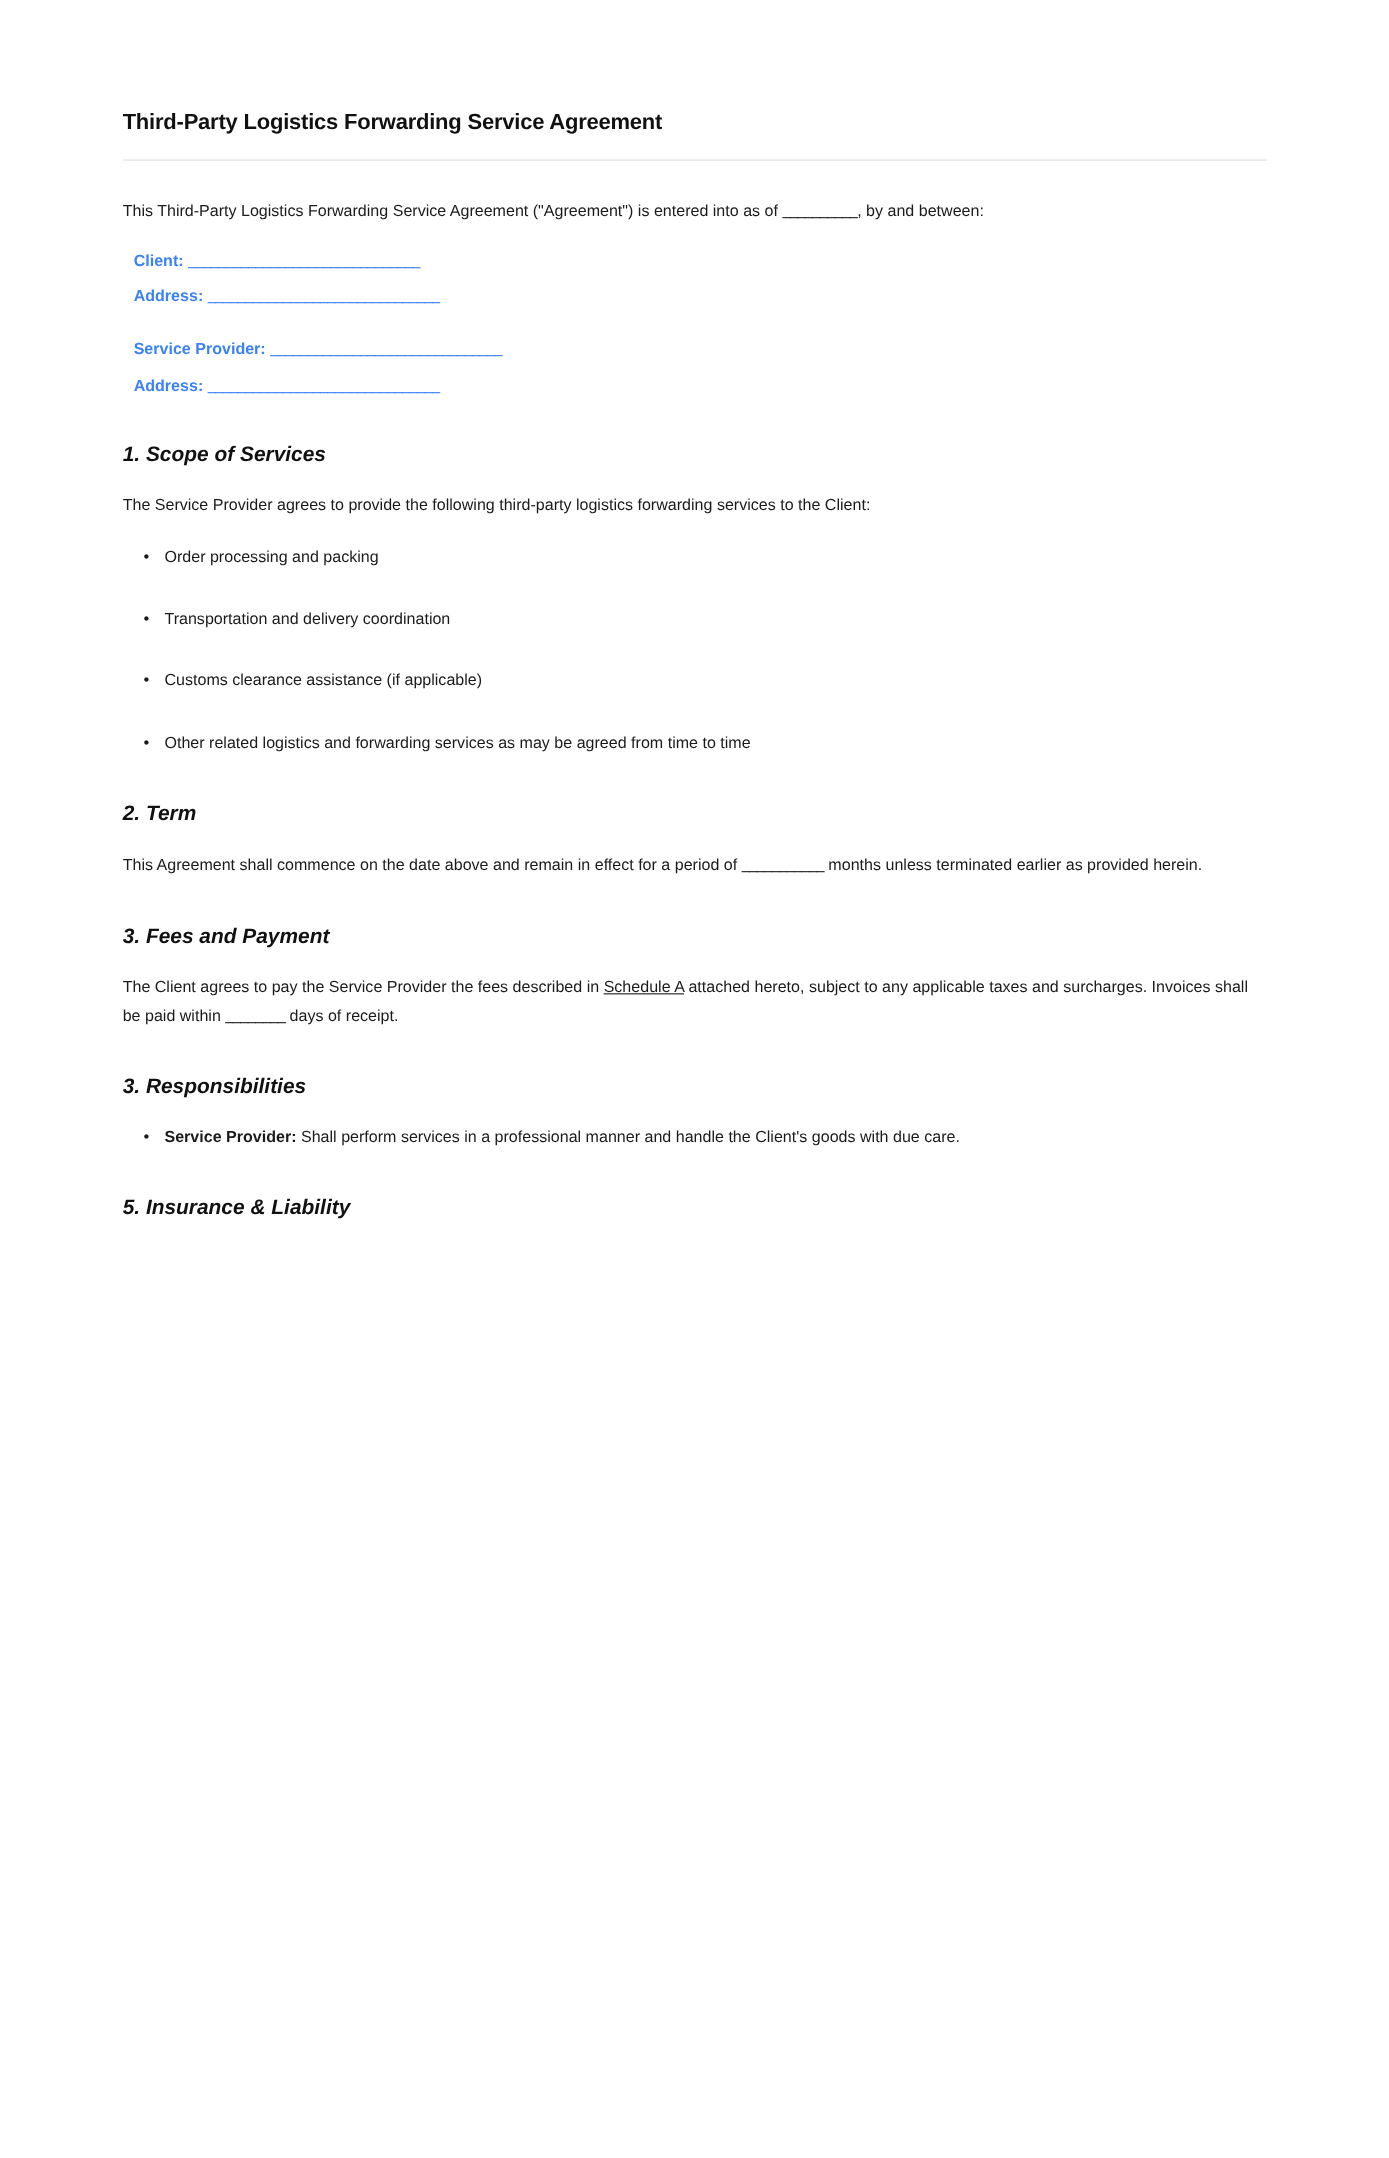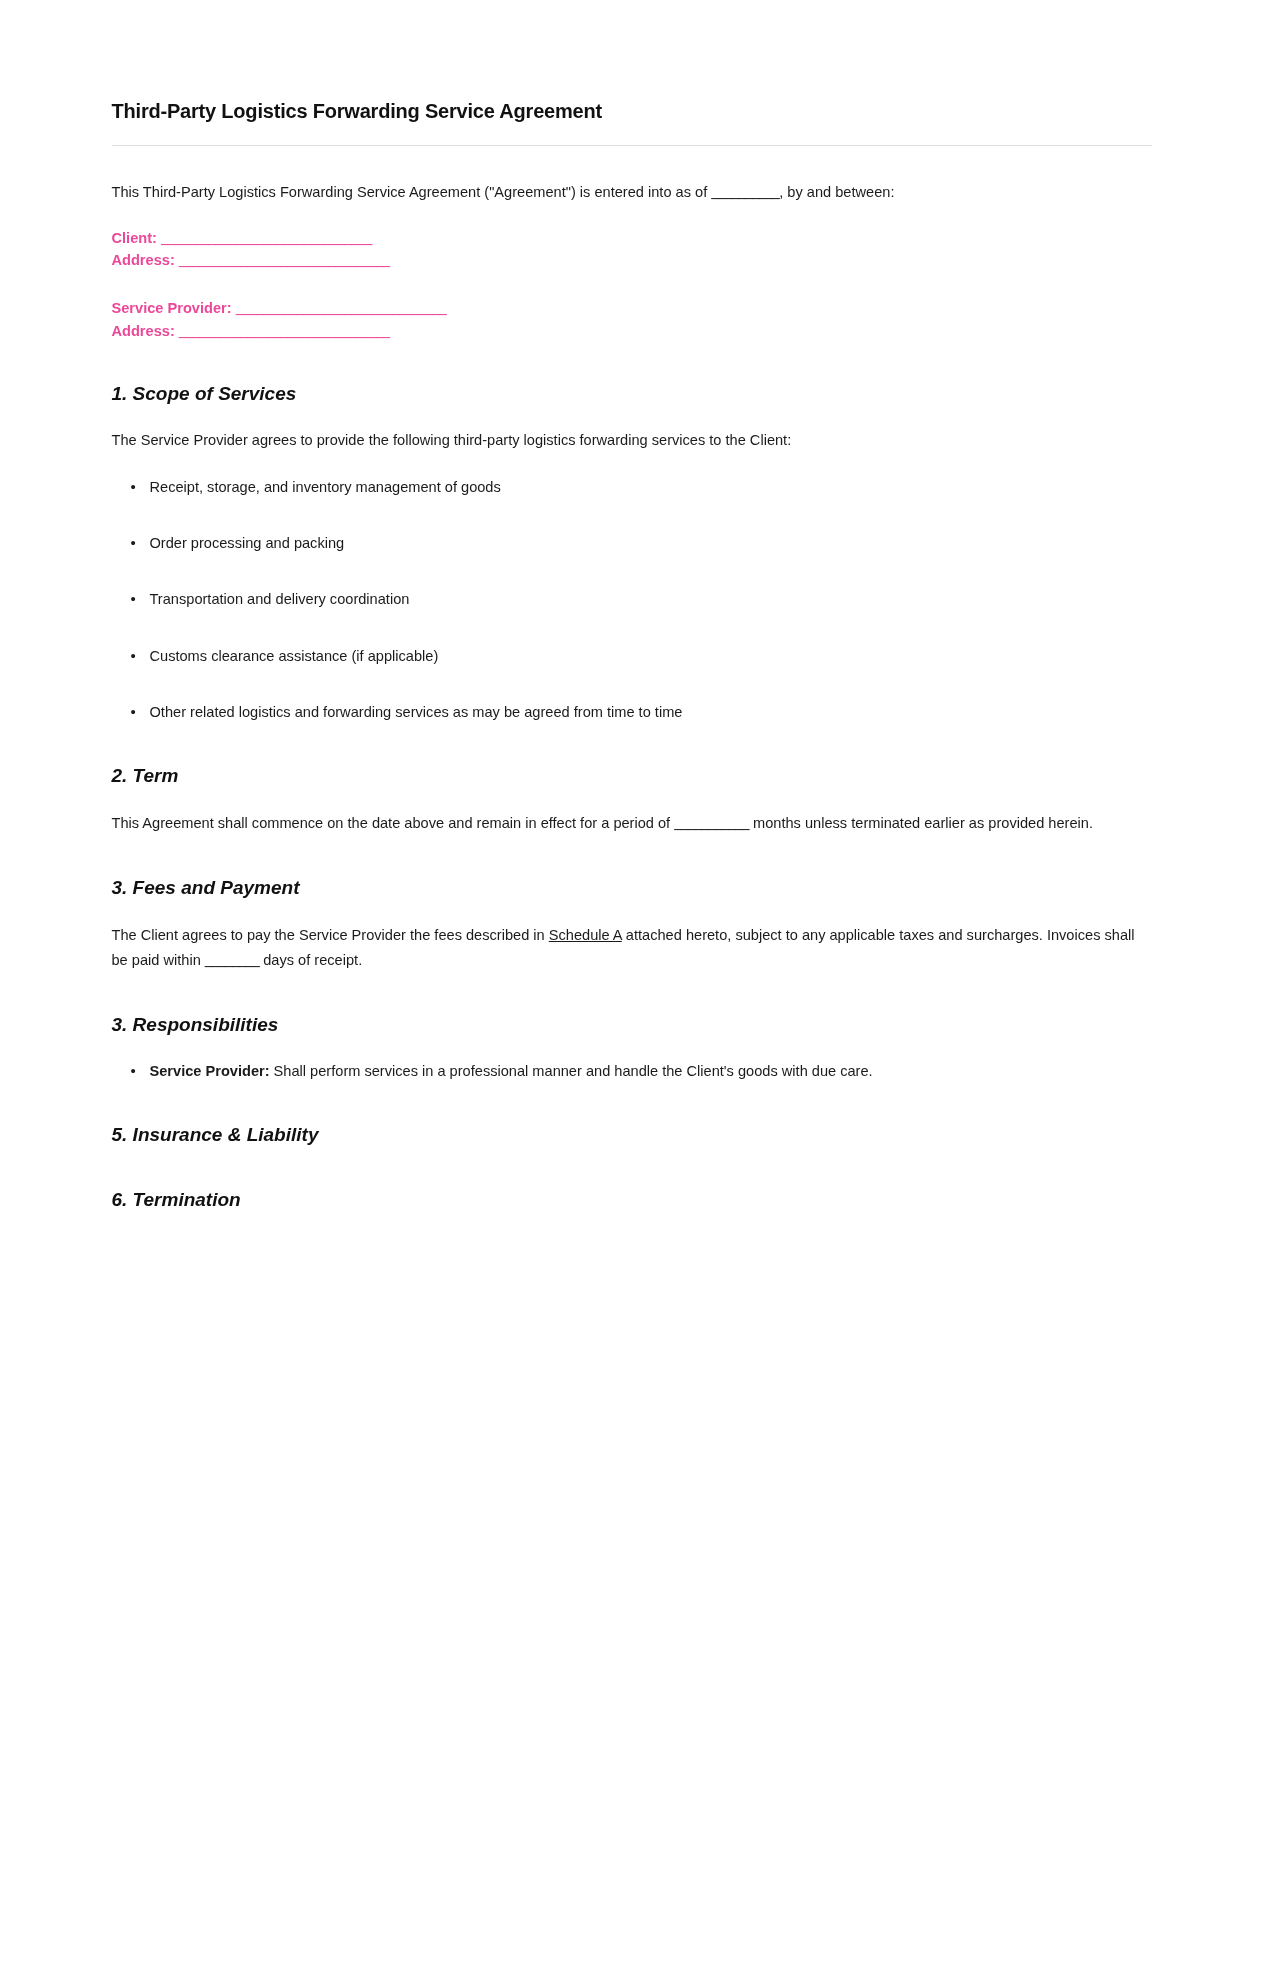--- a/index.html
+++ b/index.html
@@ -57,22 +57,22 @@
   
   .party-block {
     margin: 0 0 20px 0;
   }
   .party-block.second {
     margin-top: 26px;
   }
   .party-line {
     font-size: 14.6px;
     line-height: 1.52;
-    margin: 0;
-    color: #ec4899;
+    margin: 10px;
+    color: #3b82f6;
     white-space: nowrap;
   }
   .party-label {
     font-weight: bold;
   }
   .blank {
     font-family: "Liberation Serif", serif;
     letter-spacing: -0.5px;
     font-weight: bold;
   }
@@ -146,38 +146,36 @@
     </div>
 
     <div class="party-block second">
       <p class="party-line"><span class="party-label">Service Provider:</span> <span class="blank">_______________________________</span></p>
       <p class="party-line"><span class="party-label">Address:</span> <span class="blank">_______________________________</span></p>
     </div>
 
     <h2 class="section-heading">1. Scope of Services</h2>
     <p class="body-text">The Service Provider agrees to provide the following third-party logistics forwarding services to the Client:</p>
     <ul class="doc-list">
-      <li>Receipt, storage, and inventory management of goods</li>
       <li>Order processing and packing</li>
       <li>Transportation and delivery coordination</li>
       <li>Customs clearance assistance (if applicable)</li>
       <li>Other related logistics and forwarding services as may be agreed from time to time</li>
     </ul>
 
     <h2 class="section-heading">2. Term</h2>
     <p class="body-text"><span>This Agreement shall commence on the date above and remain in effect for a period of </span><span class="blank-inline">___________</span><span> months unless terminated earlier as provided herein.</span></p>
 
     <h2 class="section-heading">3. Fees and Payment</h2>
     <p class="body-text"><span>The Client agrees to pay the Service Provider the fees described in </span><span class="underlined">Schedule A</span><span> attached hereto, subject to any applicable taxes and surcharges. Invoices shall be paid within </span><span class="blank-inline">________</span><span> days of receipt.</span></p>
 
     <h2 class="section-heading">3. Responsibilities</h2>
     <ul class="doc-list">
       <li><span class="lead-in">Service Provider:</span><span> Shall perform services in a professional manner and handle the Client's goods with due care.</span></li>
     </ul>
 
     <h2 class="section-heading">5. Insurance &amp; Liability</h2>
 
-    <h2 class="section-heading">6. Termination</h2>
 
     <div class="spacer-tail"></div>
 
   </div>
 </div>
 
 </body></html>

